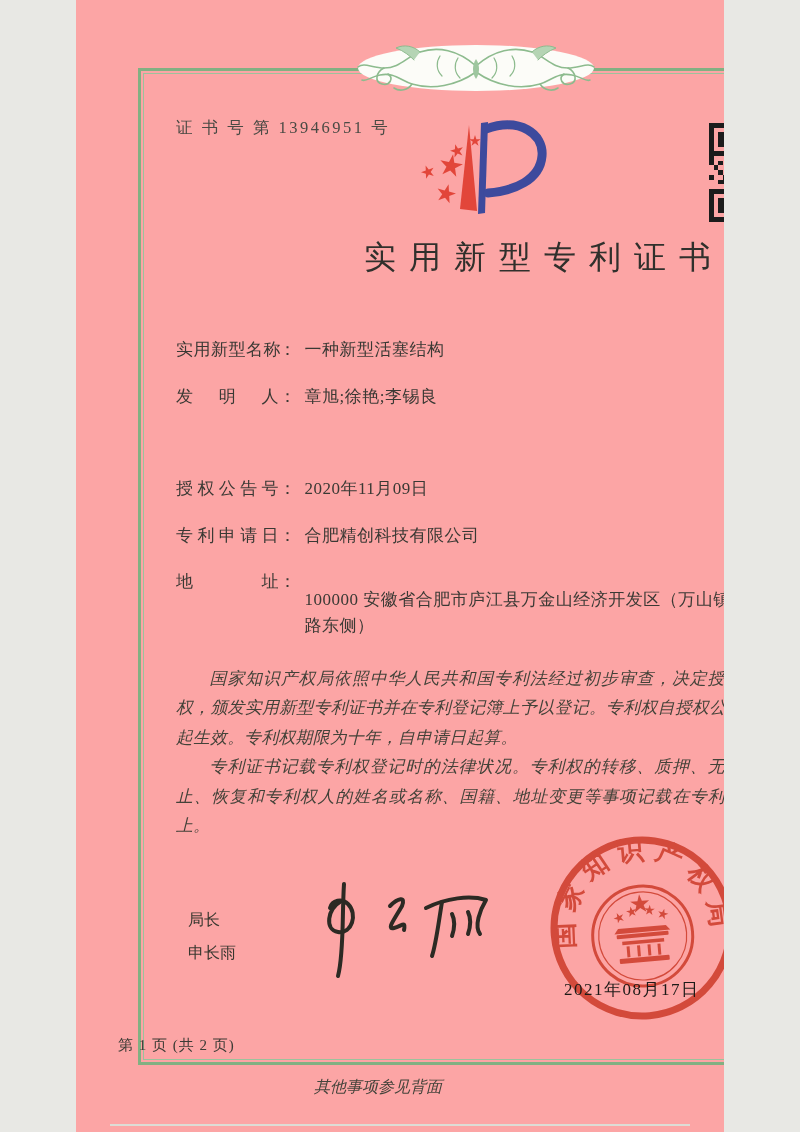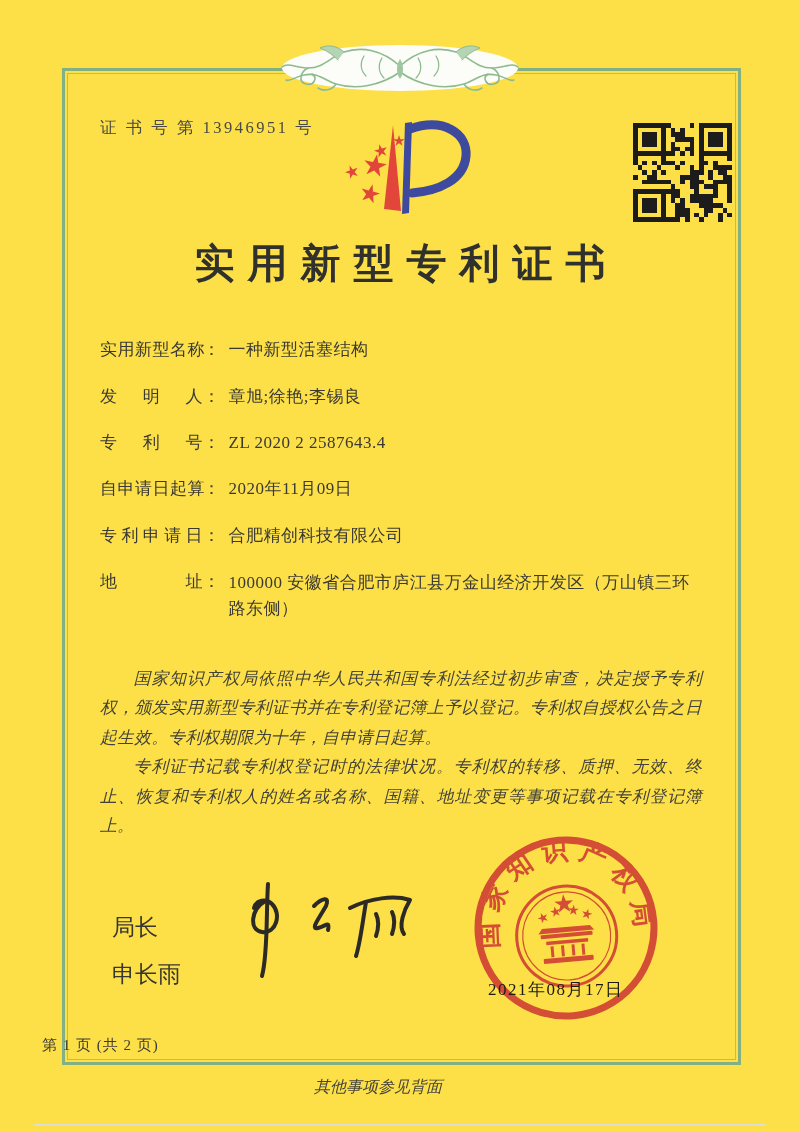--- a/index.html
+++ b/index.html
@@ -1,54 +1,54 @@
 <!DOCTYPE html>
 <html><head>
 <meta charset="utf-8">
 <style>
   html,body{margin:0;padding:0;background:#e8e8e4;}
   .paper{
-    position:relative;width:800px;height:1132px;margin:0 auto;
-    background:#fde047;overflow:hidden;
+    position:relative;width:648px;height:1132px;margin:0 auto;
+    background:#fca5a5;overflow:hidden;
     font-family:"Liberation Serif","DejaVu Serif",serif;color:#3a3934;
   }
   
   .frame{position:absolute;left:62px;top:68px;width:673px;height:991px;
          border:3px solid #82b082;z-index:1;}
   .frame-inner{position:absolute;inset:2px;border:1.5px solid #9cc29c;}
   
   .ornament{position:absolute;left:278px;top:42px;width:244px;height:52px;z-index:2;}
   
   .cert-no{position:absolute;left:100px;top:117px;font-size:16.5px;
            letter-spacing:2.5px;color:#4a4a44;z-index:3;}
   
   .logo{position:absolute;left:330px;top:103px;width:150px;height:132px;z-index:3;}
   .qr{position:absolute;left:633px;top:123px;width:99px;height:99px;z-index:3;}
   
-  .title{position:absolute;left:0;right:0;top:236px;text-align:center;
-         font-size:40px;font-weight:700;letter-spacing:13px;text-indent:13px;
+  .title{position:absolute;left:0;right:0;top:236px;text-align:right;
+         font-size:32px;font-weight:400;letter-spacing:13px;text-indent:13px;
          color:#30302c;z-index:3;}
   
   .row{position:absolute;left:100px;font-size:17px;color:#3a3934;
        letter-spacing:.5px;white-space:nowrap;z-index:3;}
   .flabel{display:inline-block;width:103px;text-align:justify;
           text-align-last:justify;-moz-text-align-last:justify;vertical-align:top;}
-  .fvalue{margin-left:8px;}
+  .fvalue{margin-left:8px;margin-top:17px;}
   .fvalue.wrap{display:inline-block;width:478px;white-space:normal;
                line-height:1.55;vertical-align:top;}
   .fvalue.fixed{display:inline-block;width:126px;}
   .r1{top:338px}.r2{top:385px}.r3{top:431px}.r4{top:477px}
   .r5{top:524px}.r6{top:570px}.r7{top:621px}
   
   .body-text{position:absolute;left:100px;top:664px;width:602px;
              font-size:16.8px;line-height:1.75;color:#434239;font-style:italic;
              letter-spacing:.3px;z-index:3;}
   .body-text p{margin:0;text-indent:2em;text-align:justify;}
   
-  .signer{position:absolute;left:112px;top:904px;font-size:23px;
+  .signer{position:absolute;left:112px;top:904px;font-size:16px;
           line-height:2.05;color:#38372f;z-index:3;}
   .signature{position:absolute;left:218px;top:868px;width:200px;height:122px;z-index:3;}
   
   .seal{position:absolute;left:470px;top:832px;width:192px;height:192px;
         transform:rotate(-5deg);opacity:.93;z-index:3;}
   .seal-date{position:absolute;left:488px;top:978px;font-size:17px;
              letter-spacing:1.5px;color:#1c1a17;z-index:4;}
   
   .page-no{position:absolute;left:62px;width:676px;top:1036px;text-align:left;
            font-size:15px;letter-spacing:1px;color:#3c3b35;
@@ -341,25 +341,22 @@
     </svg>
 
   <div class="title">实用新型专利证书</div>
 
   <div class="row r1">
     <span class="flabel">实用新型名称</span><span>：</span><span class="fvalue">一种新型活塞结构</span>
   </div>
   <div class="row r2">
     <span class="flabel">发明人</span><span>：</span><span class="fvalue">章旭;徐艳;李锡良</span>
   </div>
-  <div class="row r3">
-    <span class="flabel">专利号</span><span>：</span><span class="fvalue">ZL 2020 2 2587643.4</span>
-  </div>
   <div class="row r4">
-    <span class="flabel">自申请日起算</span><span>：</span><span class="fvalue">2020年11月09日</span>
+    <span class="flabel">授权公告号</span><span>：</span><span class="fvalue">2020年11月09日</span>
   </div>
   <div class="row r5">
     <span class="flabel">专利申请日</span><span>：</span><span class="fvalue">合肥精创科技有限公司</span>
   </div>
   <div class="row r6">
     <span class="flabel">地址</span><span>：</span><span class="fvalue wrap">100000 安徽省合肥市庐江县万金山经济开发区（万山镇三环路东侧）</span>
   </div>
 
   <div class="body-text">
     <p>国家知识产权局依照中华人民共和国专利法经过初步审查，决定授予专利权，颁发实用新型专利证书并在专利登记簿上予以登记。专利权自授权公告之日起生效。专利权期限为十年，自申请日起算。</p>

